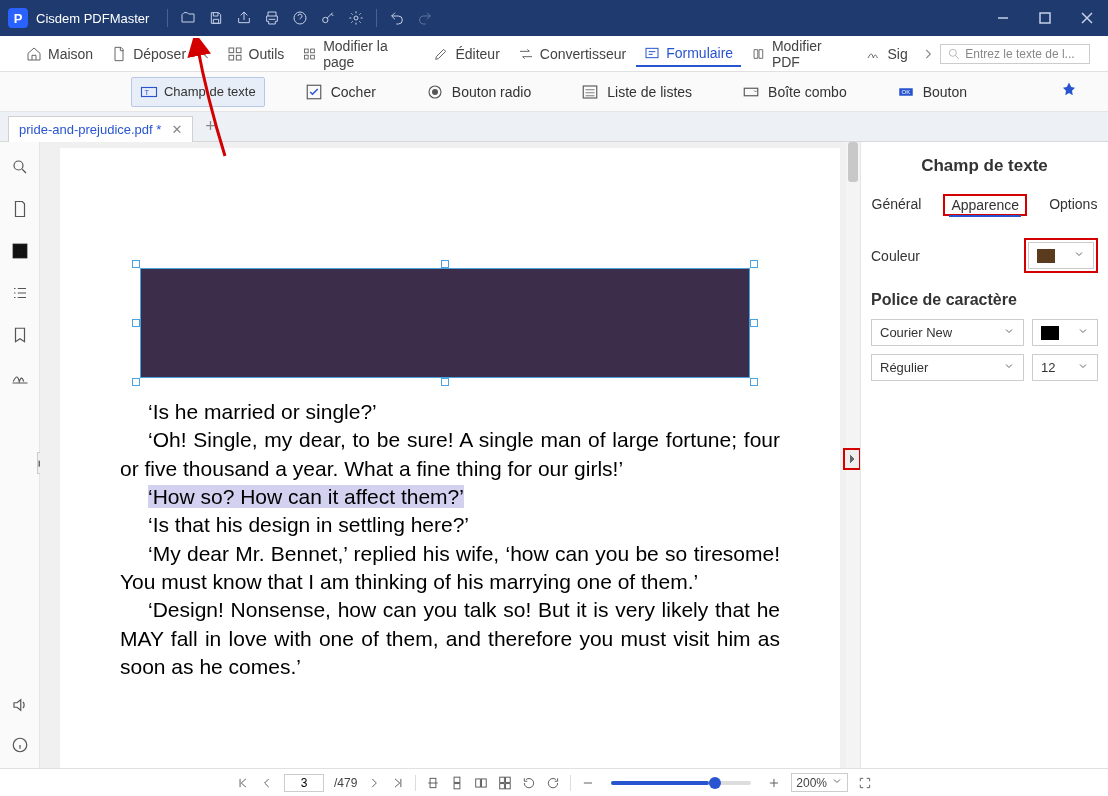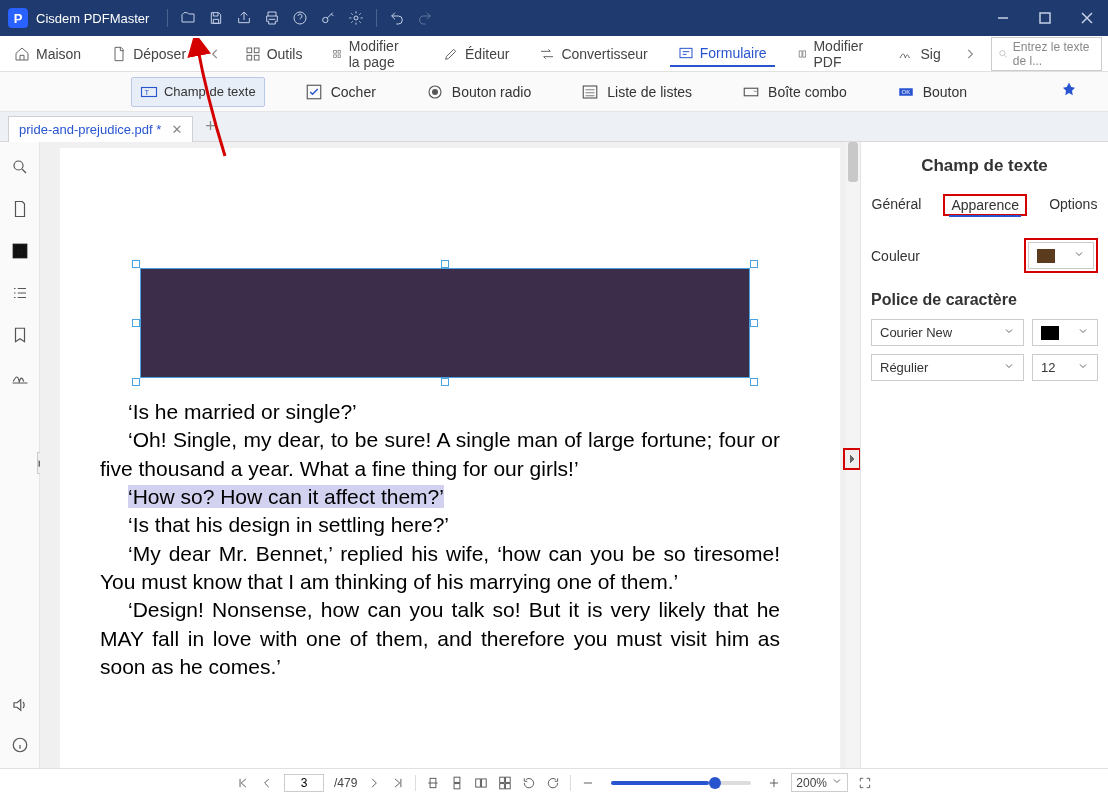--- a/index.html
+++ b/index.html
@@ -10,21 +10,21 @@
 .titlebar .logo { width:20px; height:20px; background:#2962ff; border-radius:4px; display:flex; align-items:center; justify-content:center; color:#fff; font-weight:bold; font-size:13px; margin-right:8px; }
 .titlebar .title { margin-right:12px; }
 .titlebar .sep { width:1px; height:18px; background:#4a6290; margin:0 6px; }
 .tb-icon { width:28px; height:28px; display:flex; align-items:center; justify-content:center; color:#c5d0e6; cursor:pointer; }
 .tb-icon svg { width:16px; height:16px; stroke:#c5d0e6; fill:none; stroke-width:1.5; }
 .spacer { flex:1; }
 .winbtn { width:42px; height:36px; display:flex; align-items:center; justify-content:center; cursor:pointer; }
 .winbtn svg { width:12px; height:12px; stroke:#c5d0e6; fill:none; stroke-width:1.5; }
 
 
-.maintb { height:36px; border-bottom:1px solid #e1e1e1; display:flex; align-items:center; padding:0 6px; gap:14px; font-size:14px; color:#444; }
+.maintb { height:36px; border-bottom:1px solid #e1e1e1; display:flex; align-items:center; padding:0 18px; gap:2px; font-size:14px; color:#444; }
 .mt-item { display:flex; align-items:center; gap:6px; padding:4px 8px; cursor:pointer; }
 .mt-item.active { color:#2854d0; border-bottom:2px solid #2854d0; }
 .mt-item svg { width:16px; height:16px; stroke:#666; fill:none; stroke-width:1.5; }
 .mt-item.active svg { stroke:#2854d0; }
 .searchbox { display:flex; align-items:center; border:1px solid #ccc; border-radius:0; padding:2px 6px; margin-left:auto; font-size:12px; color:#888; width:160px; }
 .searchbox svg { width:14px; height:14px; stroke:#888; fill:none; margin-right:4px; }
 .nav-chev { width:22px; display:flex; align-items:center; justify-content:center; cursor:pointer; }
 .nav-chev svg { width:14px; height:14px; stroke:#888; fill:none; stroke-width:2; }
 
 
@@ -44,21 +44,21 @@
 
 .mainrow { display:flex; height:calc(100% - 36px - 36px - 40px - 30px - 28px); }
 .leftbar { width:40px; background:#fafafa; border-right:1px solid #e5e5e5; display:flex; flex-direction:column; align-items:center; padding-top:10px; gap:12px; position:relative;}
 .leftbar .lb { width:30px; height:30px; display:flex; align-items:center; justify-content:center; cursor:pointer;}
 .leftbar svg { width:18px; height:18px; stroke:#555; fill:none; stroke-width:1.6; }
 .leftbar .lb.active svg { stroke:#111; fill:#111; }
 .leftbar .bottom-icons{margin-top:auto; margin-bottom:8px; display:flex;flex-direction:column;gap:10px;}
 .leftbar .collapse-handle{position:absolute; right:-8px; top:310px; width:10px; height:22px; background:#f0f0f0; border:1px solid #ccc; display:flex;align-items:center;justify-content:center; font-size:9px; color:#666;cursor:pointer;}
 
 .docarea { flex:1; background:#f0f0f0; position:relative; overflow:hidden; display:flex; justify-content:center; }
-.page { width:780px; background:#fff; margin:6px 0 0 0; padding:100px 60px 40px 40px; font-family: Georgia, 'Times New Roman', serif; font-size:21px; line-height:1.35; color:#000; position:relative; }
+.page { width:780px; background:#fff; margin:6px 0 0 0; padding:100px 60px 40px 60px; font-family: Georgia, 'Times New Roman', serif; font-size:21px; line-height:1.35; color:#000; position:relative; }
 .field-box { position:absolute; top:120px; left:80px; width:610px; height:110px; background:#3c2d4a; border:1px solid #4aa3e0; }
 .sel-handle { width:8px; height:8px; background:#fff; border:1px solid #4aa3e0; position:absolute; }
 .para { text-indent:28px; text-align:justify; }
 .hl { background:#d2d2f0; }
 .scrollbar { position:absolute; right:0; top:0; width:14px; height:100%; background:#f4f4f4; }
 .scrollthumb{position:absolute; right:2px; top:0; width:10px; height:40px; background:#c8c8c8; border-radius:3px;}
 .panel-tab { position:absolute; right:-1px; top:306px; width:18px; height:22px; border:2px solid #d40000; display:flex;align-items:center;justify-content:center; background:#eee; cursor:pointer;}
 .panel-tab svg{width:10px;height:10px;stroke:#666;fill:#666;}
 
 

